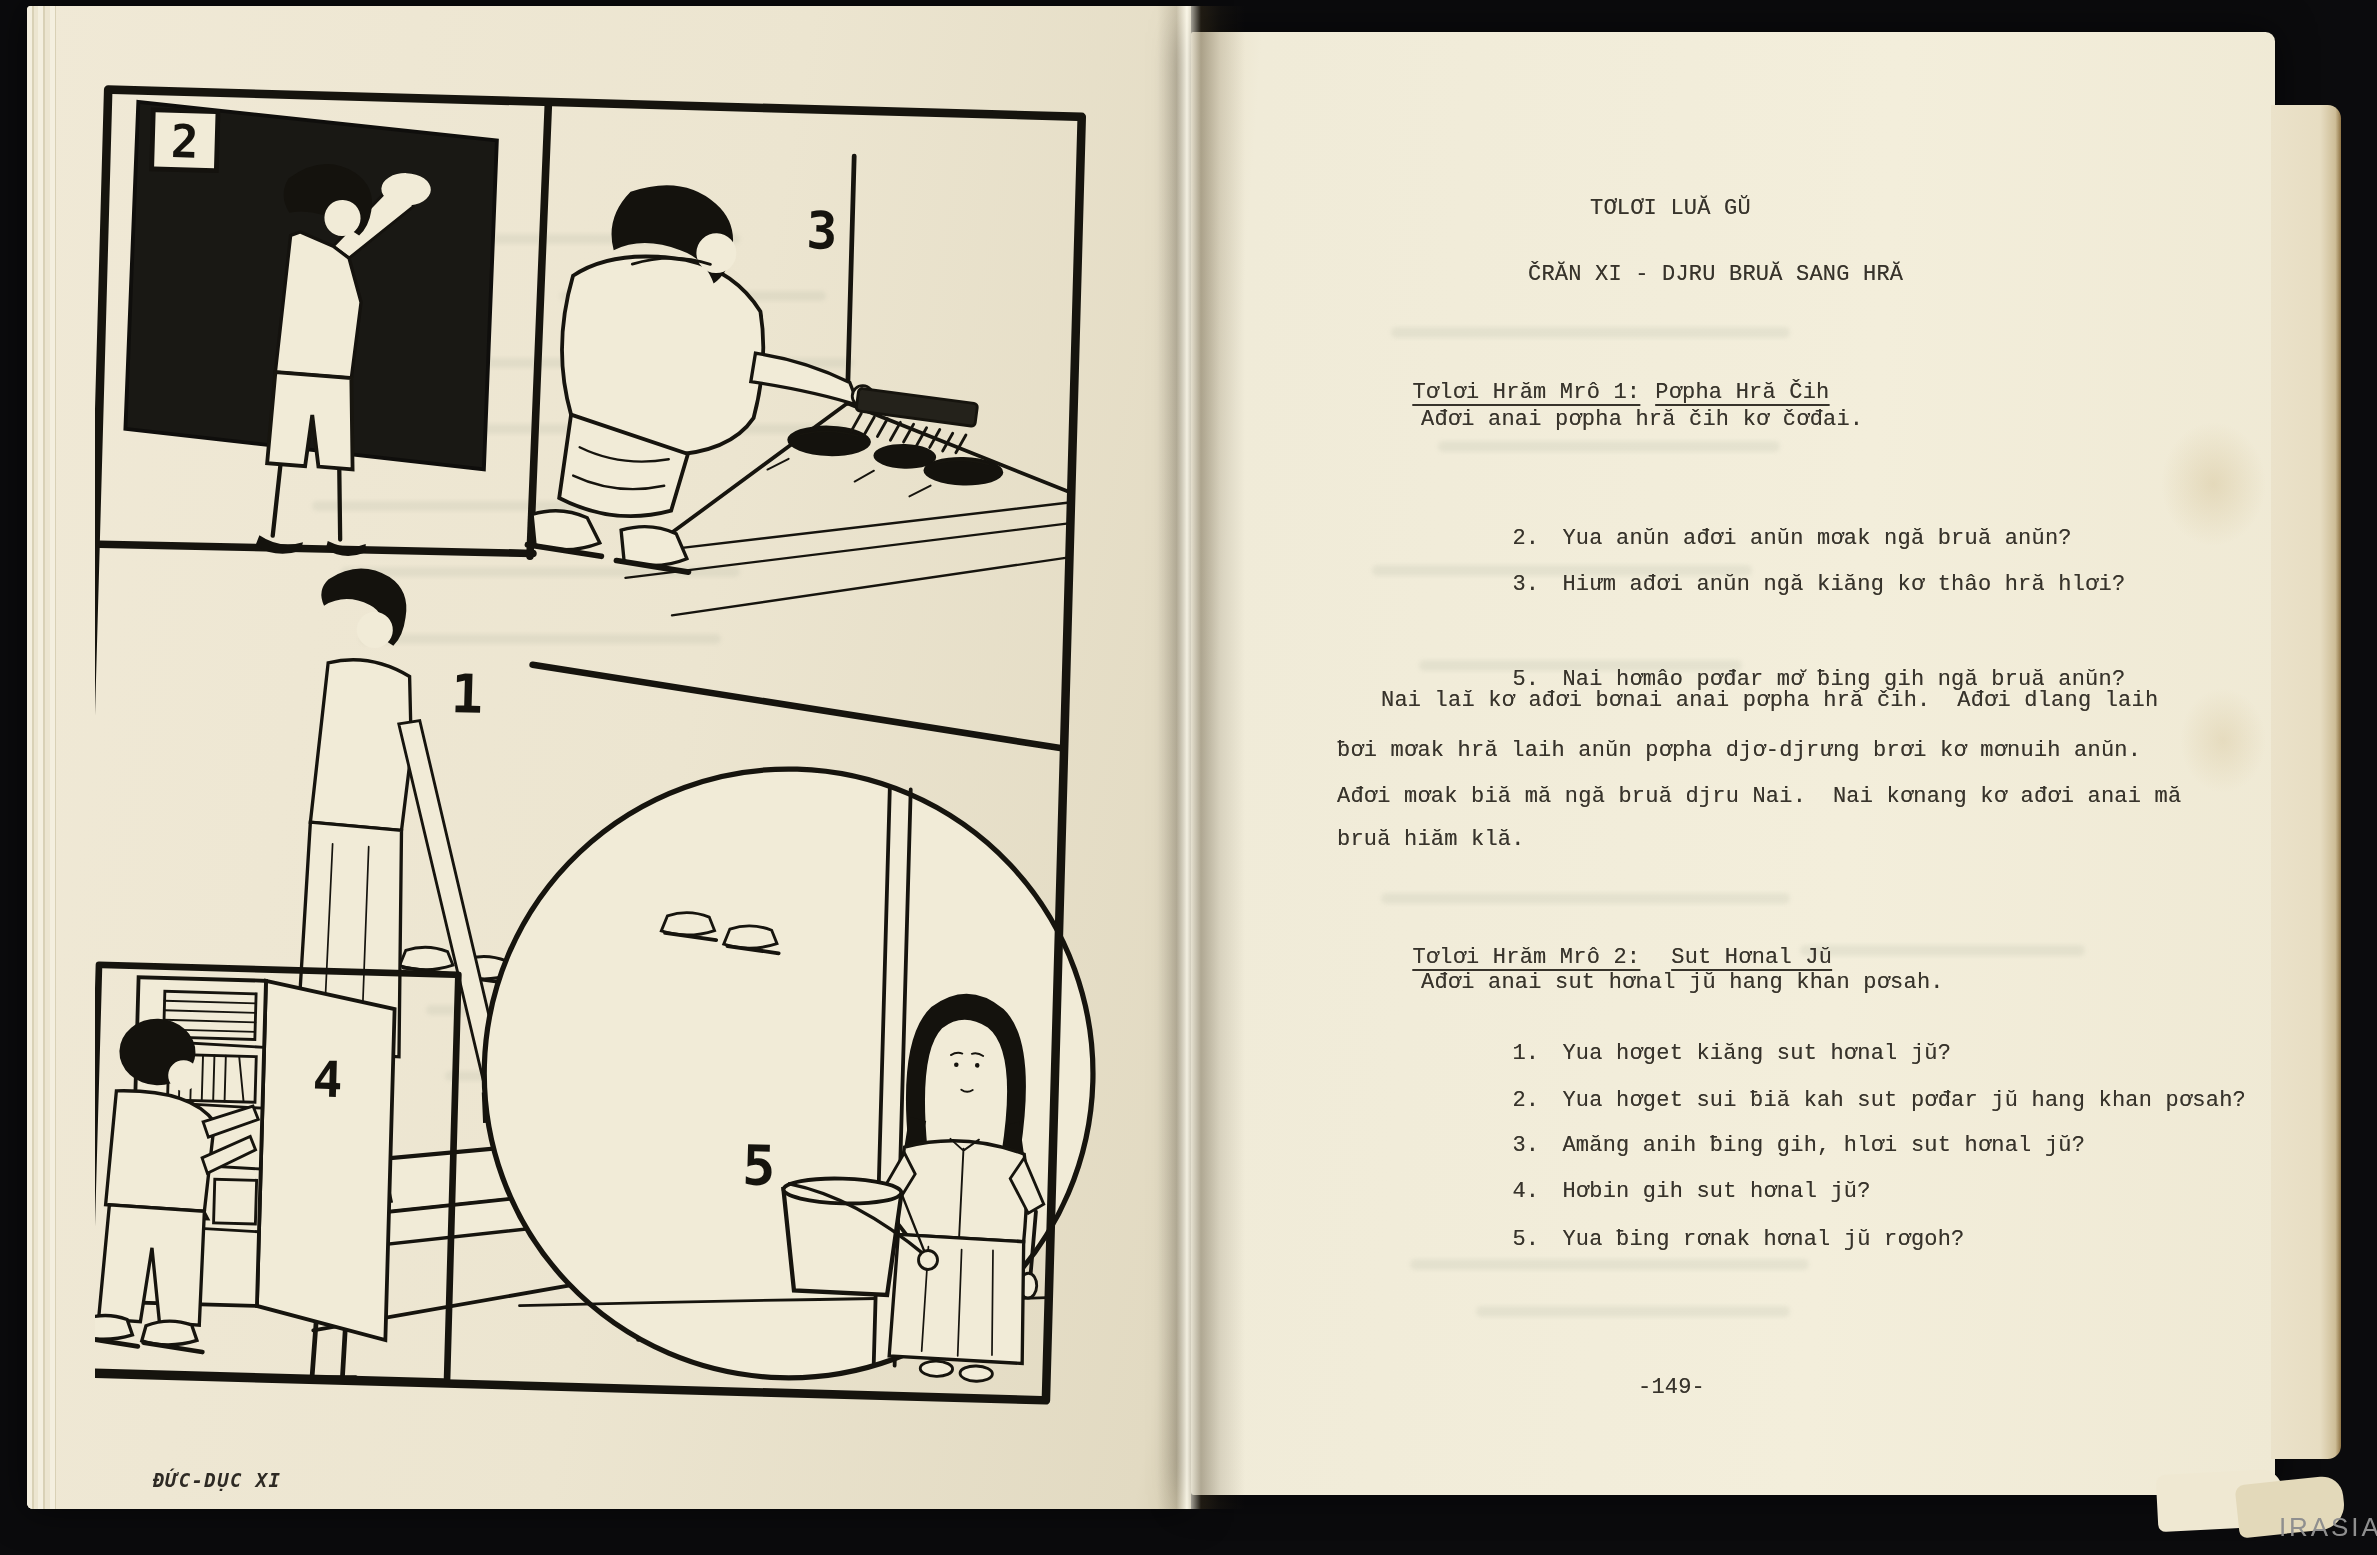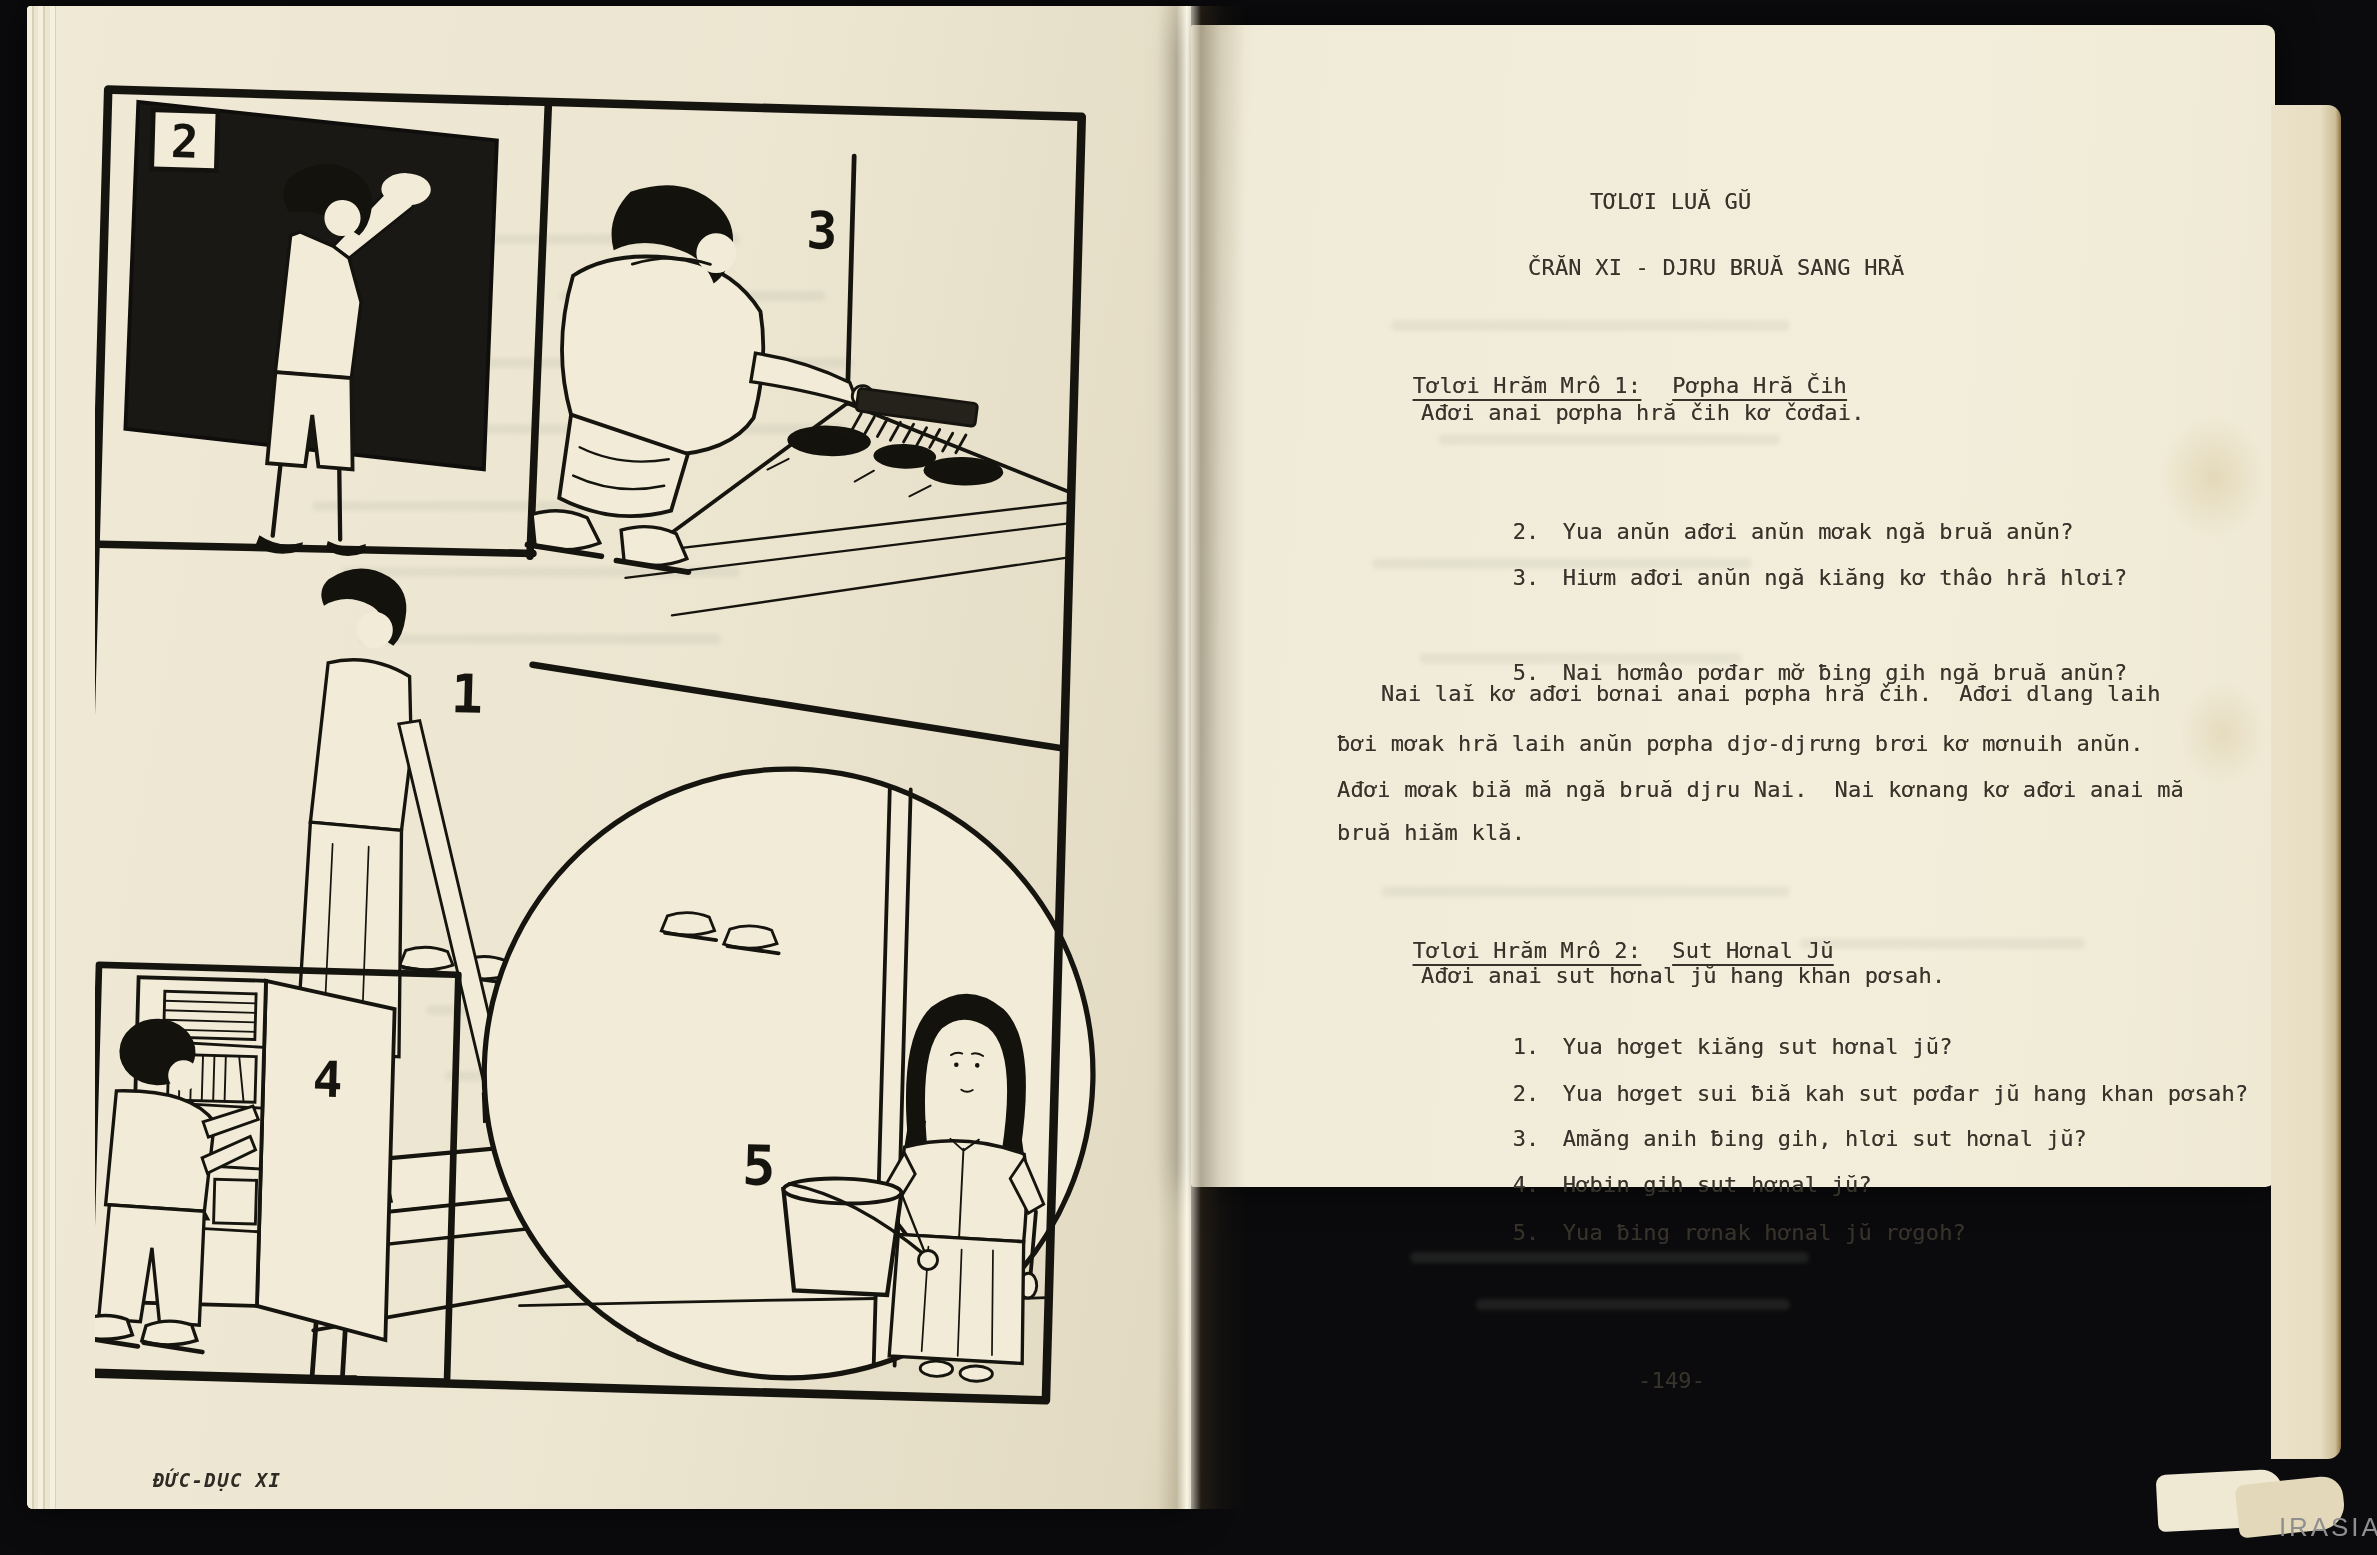--- a/index.html
+++ b/index.html
@@ -6,22 +6,22 @@
   #stage{position:relative;width:2378px;height:1555px;background:#0b0b0d;overflow:hidden;
          font-family:"DejaVu Sans Mono",monospace;color:#35312a;}
 
   
   .page{position:absolute;box-shadow:0 0 38px rgba(0,0,0,.6);}
   #left-page{left:27px;top:5.7px;width:1164px;height:1503px;border-radius:3.8px 0 0 5.7px;
     background:linear-gradient(100deg,#f0e9d6 0%,#ece5d0 55%,#e2dac2 96%,#d6cdb2 100%);}
   #left-edge-stripes{position:absolute;left:0;top:0;width:28.5px;height:100%;
     background:repeating-linear-gradient(90deg,#f4efdf 0 4.8px,#d9d1b6 4.8px 6.7px,#ece5d0 6.7px 11.4px);
     border-radius:3.8px 0 0 5.7px;}
-  #right-page{left:1191px;top:25px;width:1084px;height:1162px;border-radius:1.9px 9.5px 9.5px 2.9px;
-    background:linear-gradient(94deg,#e6ddc4 0%,#f0ebd8 6%,#f3eedb 60%,#efe9d4 100%);}
+  #right-page{left:1191px;top:32px;width:1084px;height:1463px;border-radius:1.9px 9.5px 9.5px 2.9px;
+    background:linear-gradient(94deg,#e6ddc4 0%,#f0ebd8 6%,#f3eedb 60%,#efe9d4 100%);font-family:Liberation Mono, monospace;}
   #under-page{position:absolute;left:2271px;top:105px;width:70px;height:1354px;
     background:linear-gradient(90deg,#ebe2ca 0%,#e7ddc2 70%,#c8b astray 100%);
     background:linear-gradient(90deg,#ebe2ca 0%,#e7ddc2 70%,#cdbd97 92%,#8f7445 100%);
     border-radius:0 13.3px 13.3px 0;}
   #gutter{position:absolute;left:1157px;top:5.7px;width:88px;height:1503px;pointer-events:none;
     background:linear-gradient(90deg,rgba(70,58,34,0) 0%,rgba(70,58,34,.16) 22%,rgba(255,252,238,.85) 34%,
                rgba(70,58,34,.38) 50%,rgba(70,58,34,.14) 72%,rgba(70,58,34,0) 100%);}
   .corner-tip{position:absolute;background:#efe8d2;border-radius:9.5px 21px 25px 7.6px;}
   #corner-tip-2{background:#e3d9ba;}
 
@@ -244,21 +244,21 @@
     <div class="stain" style="left:970px;top:390px;width:105px;height:124px;
          background:radial-gradient(closest-side,rgba(170,135,60,.18),rgba(170,135,60,0))"></div>
     <div class="stain" style="left:989px;top:656px;width:86px;height:105px;
          background:radial-gradient(closest-side,rgba(170,135,60,.15),rgba(170,135,60,0))"></div>
 
     <div class="tline" style="left:399px;top:164px">TƠLƠI LUĂ GŬ</div>
 
     <div class="tline" style="left:337px;top:230px">ČRĂN XI - DJRU BRUĂ SANG HRĂ</div>
 
     <div class="tline" style="left:141px;top:323px">
-      <span class="u">Tơlơi Hrăm Mrô 1:</span><span class="u" style="margin-left:31px">Pơpha Hră Čih</span>
+      <span class="u">Tơlơi Hrăm Mrô 1:</span><span class="u" style="margin-left:15px">Pơpha Hră Čih</span>
     </div>
 
     <div class="tline" style="left:230px;top:375px">Ađơi anai pơpha hră čih kơ čơđai.</div>
 
     <div class="tline" style="left:241px;top:469px">
       <span class="qnum">2.</span><span>Yua anŭn ađơi anŭn mơak ngă bruă anŭn?</span>
     </div>
     <div class="tline" style="left:241px;top:515px">
       <span class="qnum">3.</span><span>Hiưm ađơi anŭn ngă kiăng kơ thâo hră hlơi?</span>
     </div>

